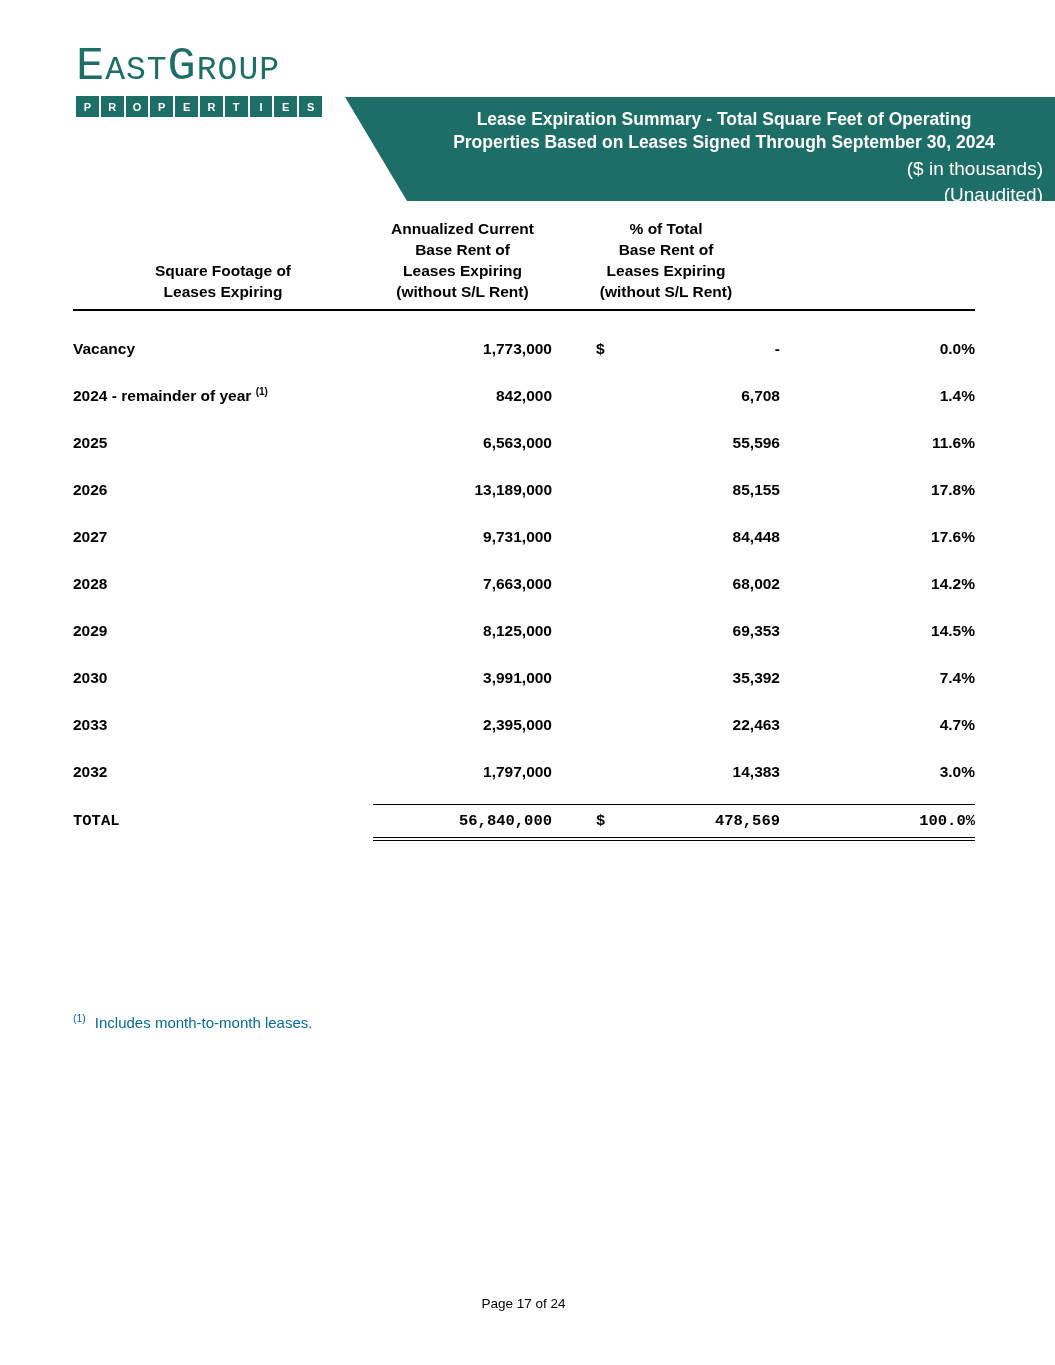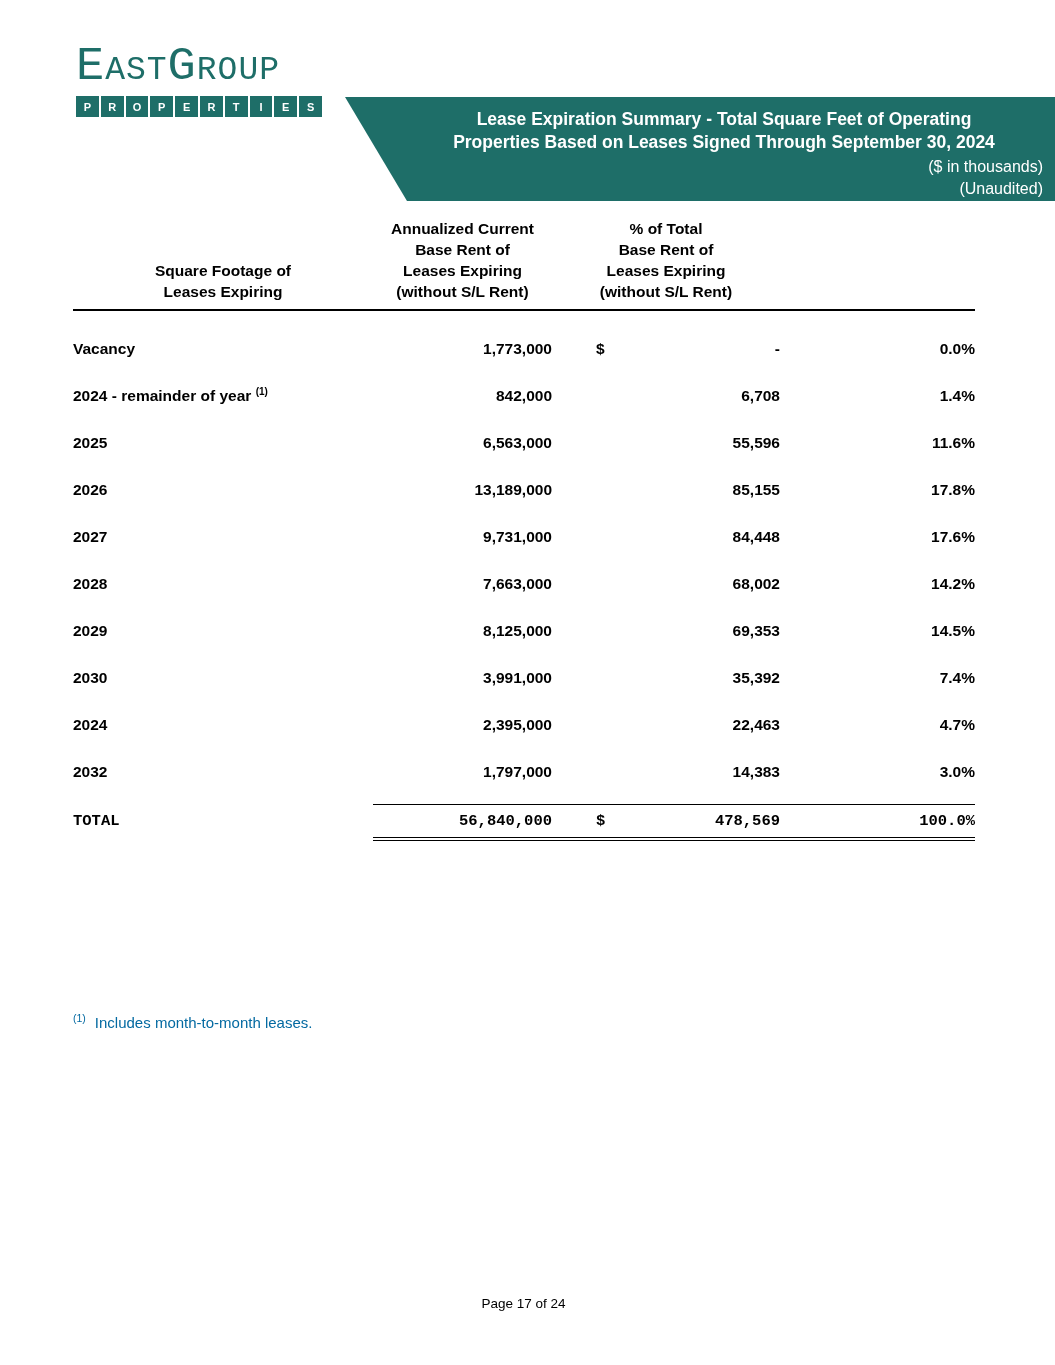--- a/index.html
+++ b/index.html
@@ -14,21 +14,21 @@
   .props-bar { margin-top:5px; display:flex; gap:2px; height:21px; }
   .props-cell { flex:1; background:var(--teal); color:#fff; font-size:11px; font-weight:bold;
                 display:flex; align-items:center; justify-content:center; }
 
   
   .banner { position:absolute; left:345px; top:57px; width:710px; height:104px;
             background:var(--teal); color:#fff;
             clip-path:polygon(0 0, 100% 0, 100% 100%, 62px 100%);margin-top:40px; }
   .banner-title { margin-top:11px; padding-left:58px; padding-right:10px; text-align:center;
                   font-weight:bold; font-size:17.5px; line-height:1.32; white-space:pre-line; }
-  .banner-notes { margin-top:2px; padding-right:12px; text-align:right; font-size:16px; line-height:1.35; }
+  .banner-notes { margin-top:2px; padding-right:12px; text-align:right; font-size:19px; line-height:1.35; }
 
   
   .table { position:absolute; left:73px; top:218px; width:902px; color:#000; font-weight:bold; font-size:15.5px; }
   .grid { display:grid; grid-template-columns:300px 179px 228px 195px; }
   .thead { align-items:end; padding-bottom:7px; border-bottom:2px solid #000; line-height:21px; }
   .hc { text-align:center; white-space:pre-line; }
   .h1 { text-align:left; }
   .trow { height:47px; align-items:center; }
   .first-row { margin-top:14px; }
   .num { text-align:right; }
@@ -163,21 +163,21 @@
       <div><span>2030</span><sup class="fn"></sup></div>
       <div class="num">3,991,000</div>
       <div class="c3flex">
           <span></span>
           <span>35,392</span>
         </div>
       <div class="num">7.4%</div>
     </div>
 
     <div class="grid trow">
-      <div><span>2024</span><sup class="fn"></sup></div>
+      <div><span>2033</span><sup class="fn"></sup></div>
       <div class="num">2,395,000</div>
       <div class="c3flex">
           <span></span>
           <span>22,463</span>
         </div>
       <div class="num">4.7%</div>
     </div>
 
     <div class="grid trow">
       <div><span>2032</span><sup class="fn"></sup></div>

